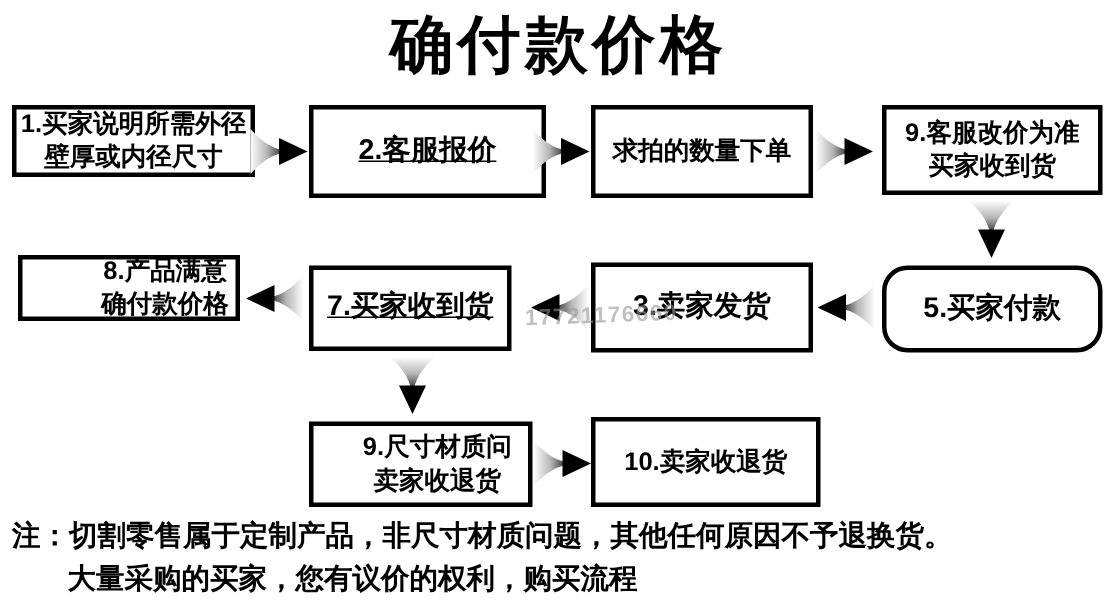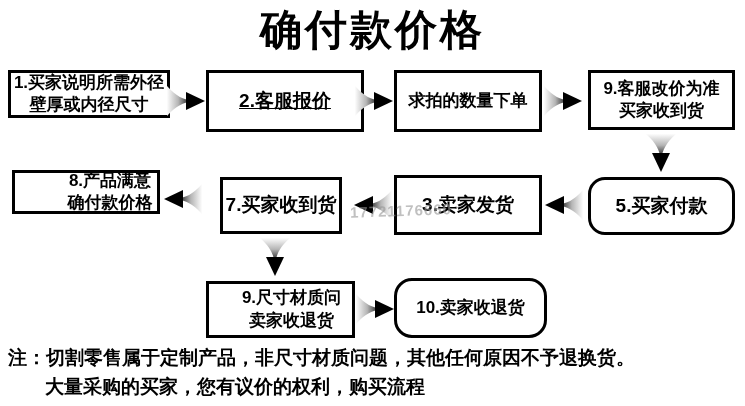--- a/index.html
+++ b/index.html
@@ -111,21 +111,21 @@
     <span class="line">3.卖家发货</span>
   </div>
 
   <div class="arrow rot180" style="left:353px;top:189px;">
     <svg viewBox="0 0 40 32" width="40" height="32">
       <path d="M1,1 C11,12 17,14 26,16 C17,18 11,20 1,31 Z" fill="url(#coneGrad)"></path>
       <polygon points="20,7 20,25 39,16" fill="#000"></polygon>
     </svg>
   </div>
 
-  <div class="box" style="left:220px;top:177px;width:122px;height:57px;font-size:19px;">
+  <div class="box" style="left:206px;top:177px;width:135px;height:57px;font-size:19px;text-decoration:underline;">
     <span class="line">7.买家收到货</span>
   </div>
 
   <div class="arrow rot180" style="left:163px;top:183px;">
     <svg viewBox="0 0 40 32" width="40" height="32">
       <path d="M1,1 C11,12 17,14 26,16 C17,18 11,20 1,31 Z" fill="url(#coneGrad)"></path>
       <polygon points="20,7 20,25 39,16" fill="#000"></polygon>
     </svg>
   </div>
 
@@ -146,21 +146,21 @@
     <span class="line">卖家收退货</span>
   </div>
 
   <div class="arrow" style="left:355px;top:293px;">
     <svg viewBox="0 0 40 32" width="40" height="32">
       <path d="M1,1 C11,12 17,14 26,16 C17,18 11,20 1,31 Z" fill="url(#coneGrad)"></path>
       <polygon points="20,7 20,25 39,16" fill="#000"></polygon>
     </svg>
   </div>
 
-  <div class="box" style="left:394px;top:278px;width:153px;height:60px;border-radius:18px;">
+  <div class="box" style="left:394px;top:278px;width:153px;height:60px;">
     <span class="line">10.卖家收退货</span>
   </div>
 
   <div class="watermark">17721176660</div>
 
   <div class="note">
     <div class="l1">注：切割零售属于定制产品，非尺寸材质问题，其他任何原因不予退换货。</div>
     <div class="l2">大量采购的买家，您有议价的权利，购买流程</div>
   </div>
 

